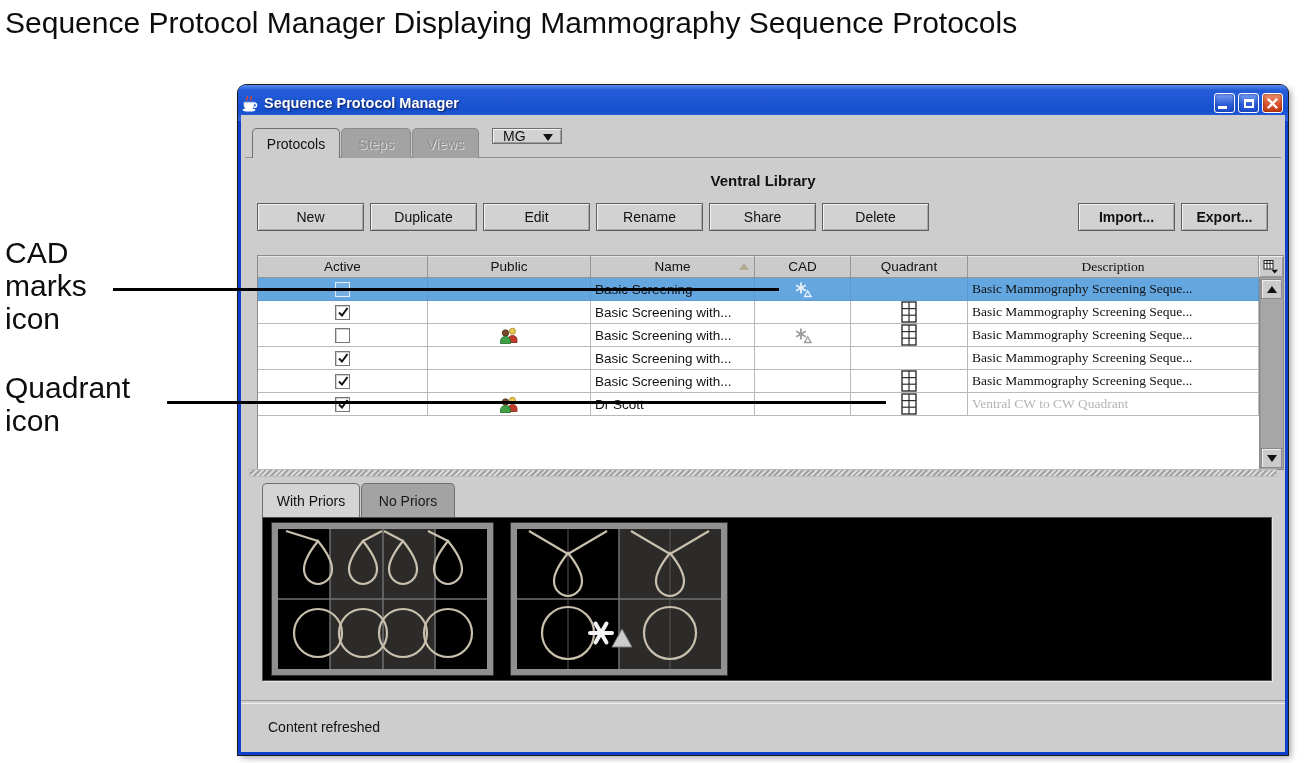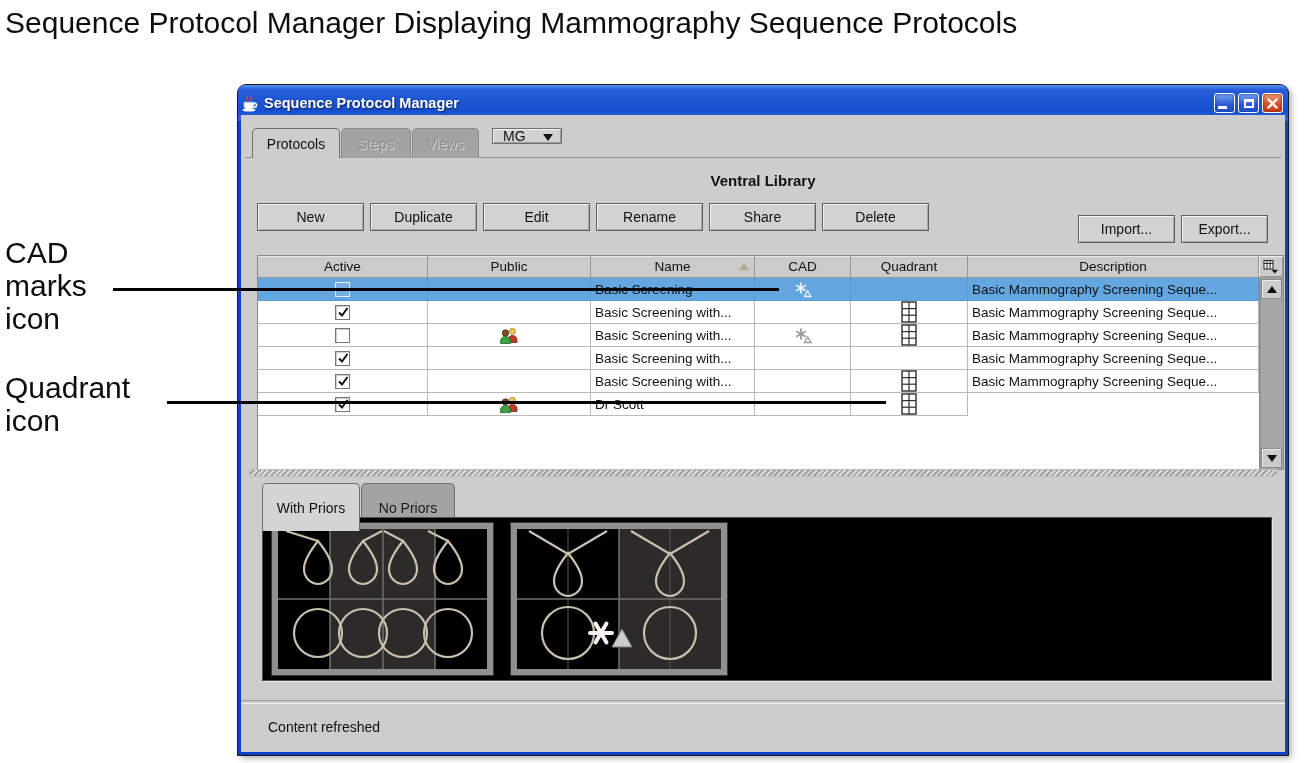--- a/index.html
+++ b/index.html
@@ -48,33 +48,33 @@
     padding:0 8px 0 10px;font-size:14px;}
   .combo-arrow{width:0;height:0;border:5px solid transparent;border-top:7px solid #111;margin-top:7px;}
 
   
   .lib-title{position:absolute;top:57px;left:0;right:0;text-align:center;font-weight:bold;font-size:15px;}
   .btn{height:28px;box-sizing:border-box;background:#d2d2d2;border:1px solid #5f5f5f;
     box-shadow:inset 1px 1px 0 #f2f2f2, inset -1px -1px 0 #a8a8a8;font-size:14px;
     display:flex;align-items:center;justify-content:center;cursor:default;}
   .btn-row-left{position:absolute;left:16px;top:88px;display:flex;gap:6px;}
   .btn-row-left .btn{width:107px;}
-  .btn-row-right{position:absolute;right:17px;top:100px;display:flex;gap:6px;}
+  .btn-row-right{position:absolute;right:17px;top:88px;display:flex;gap:6px;font-weight:bold;}
   .btn-import{width:97px;}
   .btn-export{width:87px;}
 
   
   .ptable{position:absolute;left:16px;top:140px;width:1027px;height:215px;border:1px solid #8a8a8a;
     background:#fff;box-sizing:border-box;}
   .thead{display:flex;height:22px;background:#cbcbcb;}
   .th{box-sizing:border-box;border-right:1px solid #969696;border-bottom:1px solid #969696;
     display:flex;align-items:center;justify-content:center;font-size:13.5px;position:relative;
     box-shadow:inset 0 1px 0 #e6e6e6;}
   .w-active{width:170px;} .w-public{width:163px;} .w-name{width:164px;}
-  .w-cad{width:96px;} .w-quadrant{width:117px;} .w-desc{width:291px;}
+  .w-cad{width:96px;} .w-quadrant{width:117px;} .w-desc{width:291px;font-family:Liberation Serif, serif;}
   .th-corner{width:24px;display:flex;align-items:center;justify-content:center;background:#cbcbcb;
     border-bottom:1px solid #969696;box-shadow:inset 1px 1px 0 #eee, inset -1px -1px 0 #9a9a9a;}
   .sort-asc{position:absolute;right:5px;top:7px;width:0;height:0;border-left:5px solid transparent;
     border-right:5px solid transparent;border-bottom:7px solid #b3a98e;}
   .tbody{position:absolute;top:22px;left:0;width:1001px;bottom:0;background:#fff;}
   .trow{display:flex;height:23px;box-sizing:border-box;}
   .td{box-sizing:border-box;border-right:1px solid #b9b9b9;border-bottom:1px solid #b9b9b9;
     display:flex;align-items:center;justify-content:center;font-size:13.5px;overflow:hidden;white-space:nowrap;}
   .td.left{justify-content:flex-start;padding-left:4px;}
   .trow.selected{background:#64a6e0;}
@@ -92,21 +92,21 @@
     box-shadow:inset 1px 1px 0 #eee;display:flex;align-items:center;justify-content:center;box-sizing:border-box;}
   .sb-up{top:1px;} .sb-down{bottom:1px;}
   .arr-up{width:0;height:0;border-left:5px solid transparent;border-right:5px solid transparent;border-bottom:7px solid #111;}
   .arr-down{width:0;height:0;border-left:5px solid transparent;border-right:5px solid transparent;border-top:7px solid #111;}
 
   
   .splitter{position:absolute;left:8px;top:354px;width:1028px;height:8px;border:1px solid #bdbdbd;box-sizing:border-box;
     background:repeating-linear-gradient(135deg,#d9d9d9 0 2px,#a3a3a3 2px 4px);}
 
   
-  .ptab{position:absolute;top:368px;height:48px;box-sizing:border-box;border:1px solid #6f6f6f;border-bottom:none;
+  .ptab{position:absolute;top:368px;height:34px;box-sizing:border-box;border:1px solid #6f6f6f;border-bottom:none;
     border-radius:5px 5px 0 0;font-size:14px;display:flex;align-items:center;justify-content:center;}
   #ptab-with{left:21px;width:98px;background:#d4d4d4;z-index:3;}
   #ptab-no{left:120px;width:94px;background:#a3a3a3;color:#1a1a1a;}
   .preview-canvas{position:absolute;left:21px;top:402px;width:1010px;height:164px;background:#000;
     border:1px solid #4f4f4f;box-sizing:border-box;box-shadow:1px 1px 0 #e8e8e8;}
   .thumb{position:absolute;top:5px;border:6px solid #909090;outline:1px solid #333;background:#000;line-height:0;}
   #thumb1{left:9px;}
   #thumb2{left:248px;}
 
   
@@ -346,20 +346,23 @@
             </div>
             <div class="td w-cad"></div>
             <div class="td w-quadrant">
               <svg width="16" height="22" viewBox="0 0 16 22">
                 <rect x="1" y="1" width="14" height="20" fill="#fff" stroke="#2e2e2e" stroke-width="1.4"></rect>
                 <line x1="8" y1="1" x2="8" y2="21" stroke="#2e2e2e" stroke-width="1.2"></line>
                 <line x1="1" y1="7.6" x2="15" y2="7.6" stroke="#2e2e2e" stroke-width="1.2"></line>
                 <line x1="1" y1="14.2" x2="15" y2="14.2" stroke="#2e2e2e" stroke-width="1.2"></line>
               </svg>
             </div>
+            <div class="td w-desc left muted">
+              <span>Ventral CW to CW Quadrant</span>
+            </div>
           </div>
         </div>
       <div class="vscroll">
         <div class="sb-btn sb-up">
             <span class="arr-up"></span>
           </div>
         <div class="sb-btn sb-down">
             <span class="arr-down"></span>
           </div>
       </div>

